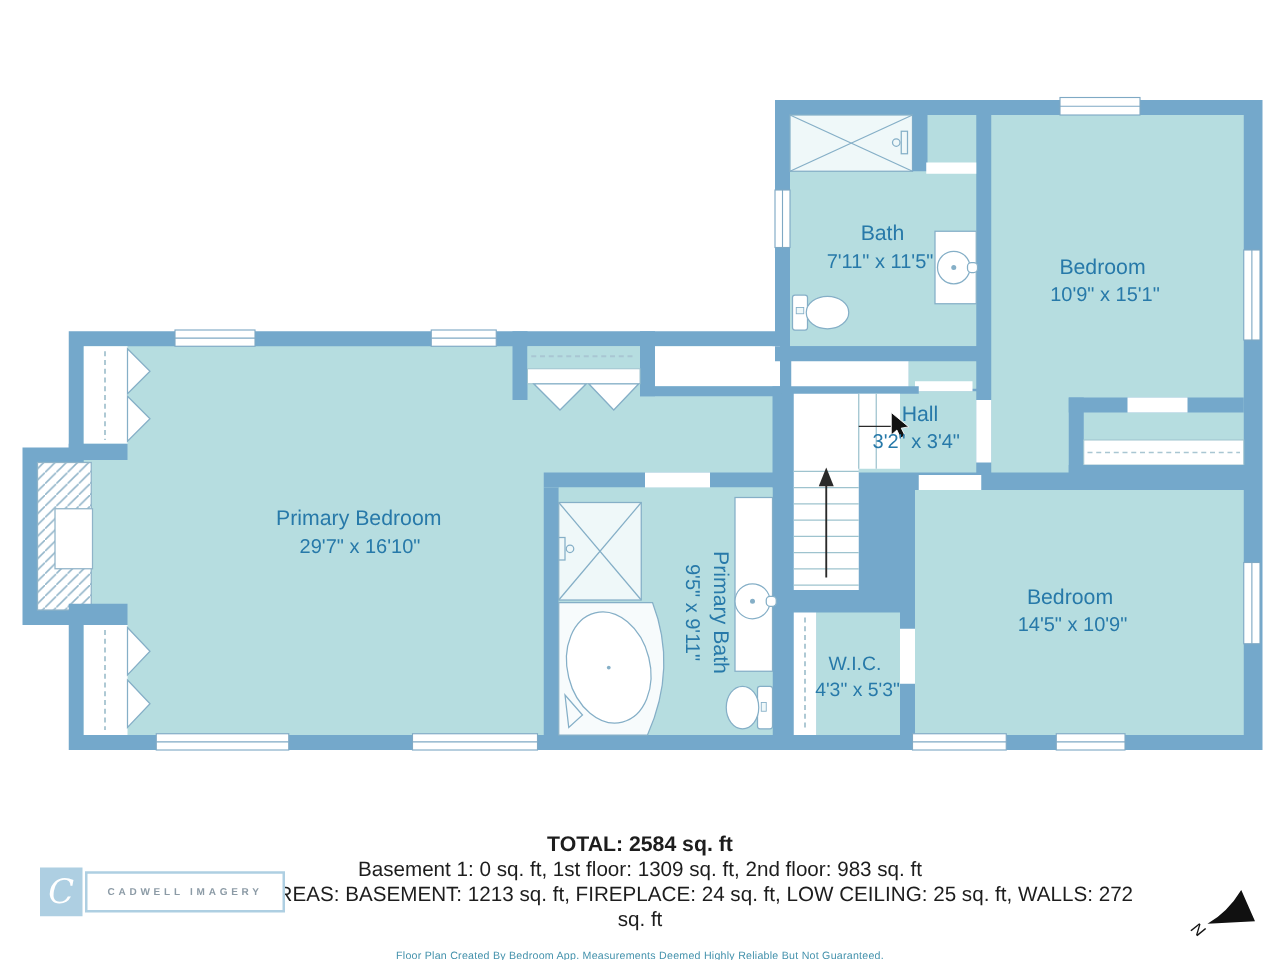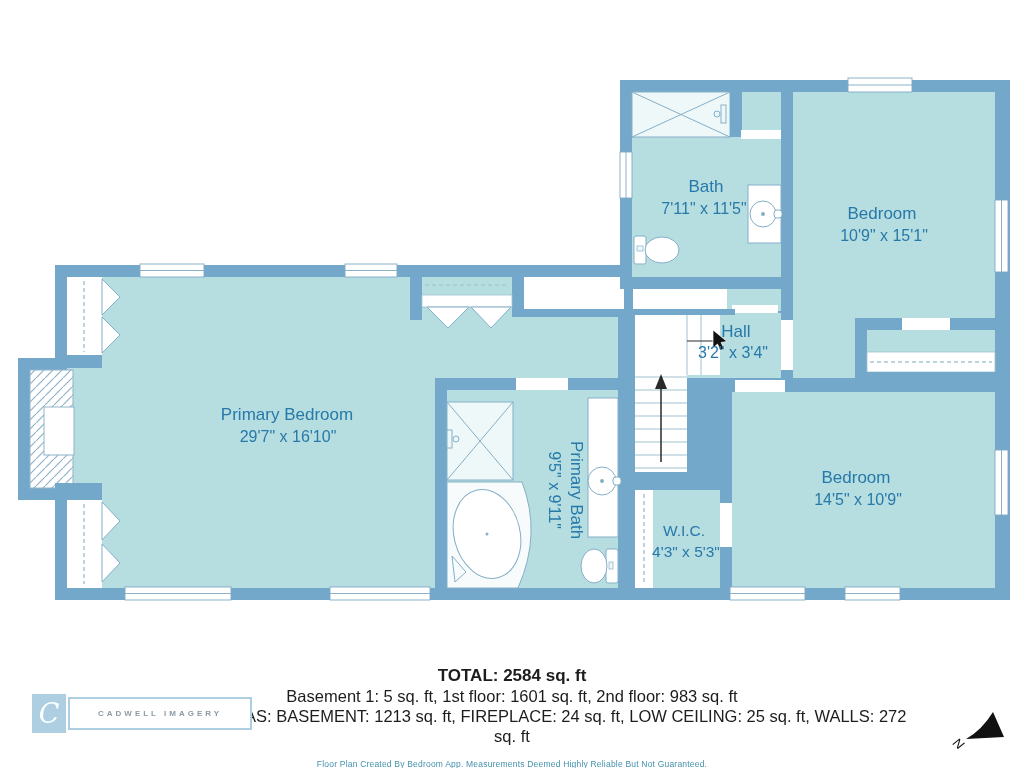--- a/index.html
+++ b/index.html
@@ -11,21 +11,21 @@
   .room-label-sm{fill:#2779A9;font-size:15.5px;}
   .footer{position:absolute;left:0;top:666px;width:1024px;text-align:center;color:#1d1d1d;}
   .footer .total{font-weight:bold;font-size:17px;line-height:20px;}
   .footer .floors{font-size:16.5px;line-height:20px;}
   .footer .excluded{font-size:16.5px;line-height:20px;max-width:790px;margin:0 auto;}
   .footer .disclaimer{margin-top:13px;font-size:8.5px;color:#4492AC;letter-spacing:.2px;}
   .logo{position:absolute;left:32px;top:694px;display:flex;align-items:center;}
   .logo-square{width:34px;height:39px;background:#AECFE2;display:flex;align-items:center;justify-content:center;}
   .logo-initial{color:#ffffff;font-family:"DejaVu Serif",serif;font-style:italic;font-size:27px;line-height:1;}
   .logo-box{height:29px;border:2px solid #AECFE2;background:#fff;display:flex;align-items:center;
-            padding:0 28px;margin-left:2px;}
+            padding:0 16px;margin-left:2px;}
   .logo-name{font-size:8px;font-weight:bold;letter-spacing:3px;color:#8C9BA6;white-space:nowrap;}
   .north{position:absolute;left:930px;top:688px;width:84px;height:62px;}
 </style>
 </head>
 <body>
 
 <div id="stage">
 
   <svg width="1024" height="660" viewBox="0 0 1024 660">
     <defs>
@@ -252,21 +252,21 @@
       <text class="room-dims" x="858" y="505">14'5" x 10'9"</text>
 
       <text class="room-label-sm" x="684" y="536">W.I.C.</text>
       <text class="room-label-sm" x="686" y="557">4'3" x 5'3"</text>
     </g>
   </svg>
 
   
   <div class="footer">
     <div class="total">TOTAL: 2584 sq. ft</div>
-    <div class="floors">Basement 1: 5 sq. ft, 1st floor: 1601 sq. ft, 2nd floor: 983 sq. ft</div>
+    <div class="floors">Basement 1: 0 sq. ft, 1st floor: 1309 sq. ft, 2nd floor: 983 sq. ft</div>
     <div class="excluded">EXCLUDED AREAS: BASEMENT: 1213 sq. ft, FIREPLACE: 24 sq. ft, LOW CEILING: 25 sq. ft, WALLS: 272 sq. ft</div>
     <div class="disclaimer">Floor Plan Created By Bedroom App. Measurements Deemed Highly Reliable But Not Guaranteed.</div>
   </div>
 
   
   <div class="logo">
     <div class="logo-square">
       <span class="logo-initial">C</span>
     </div>
     <div class="logo-box">

